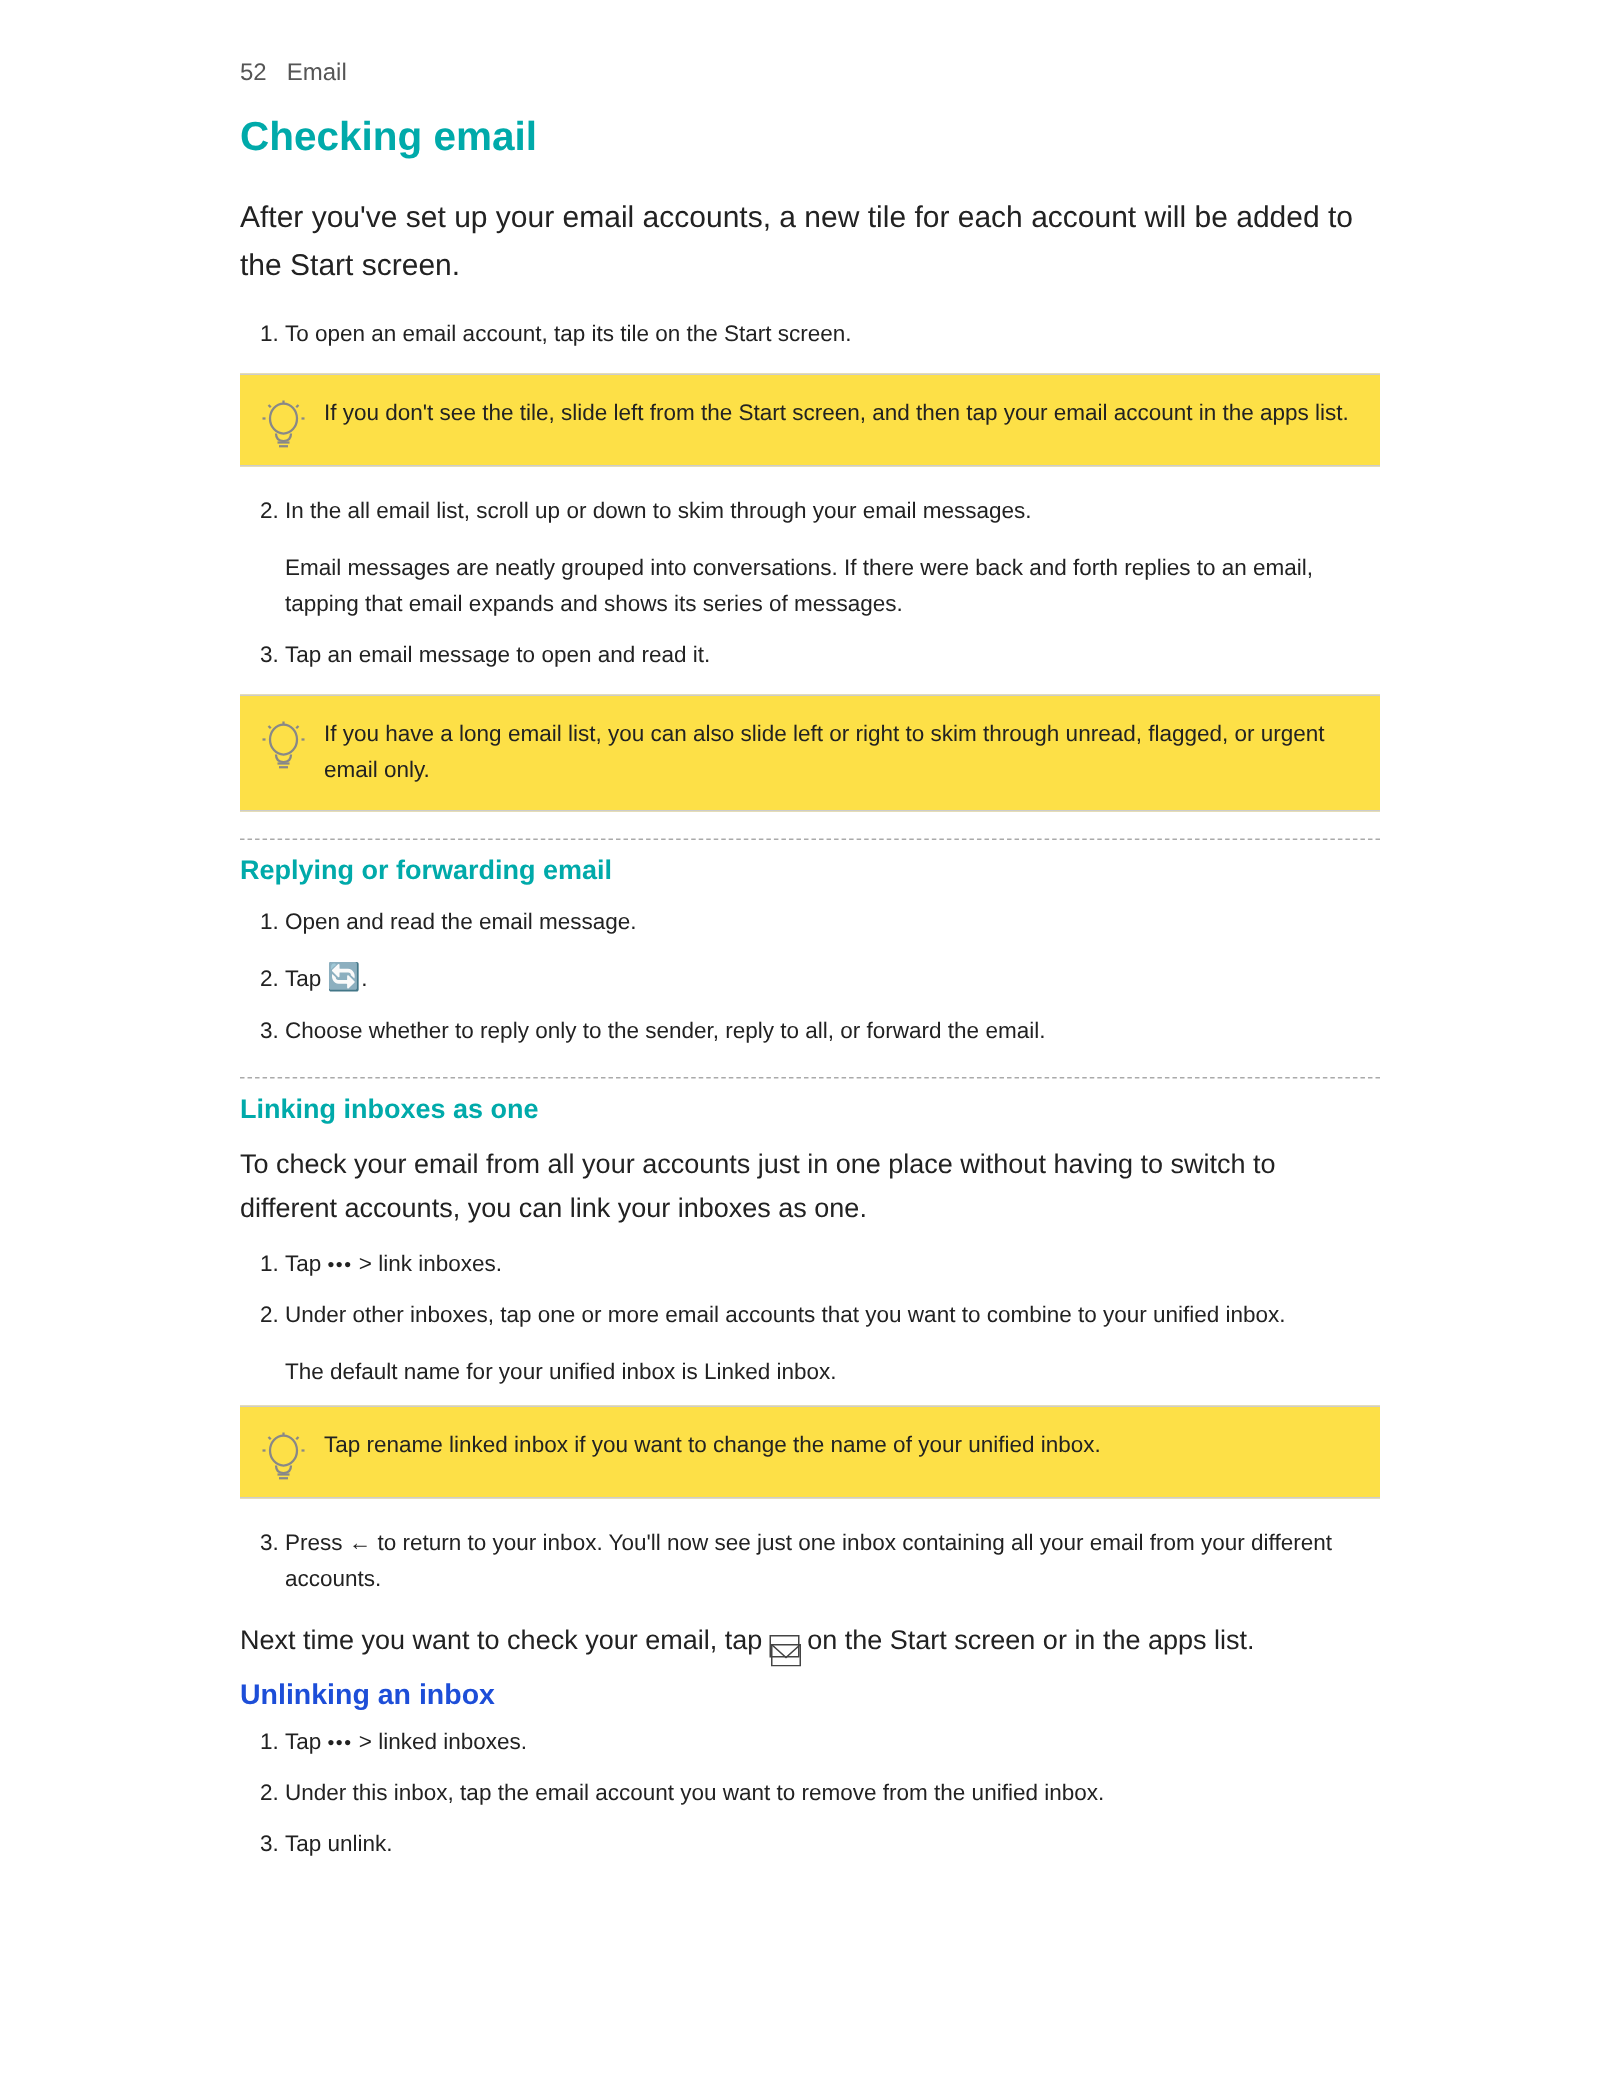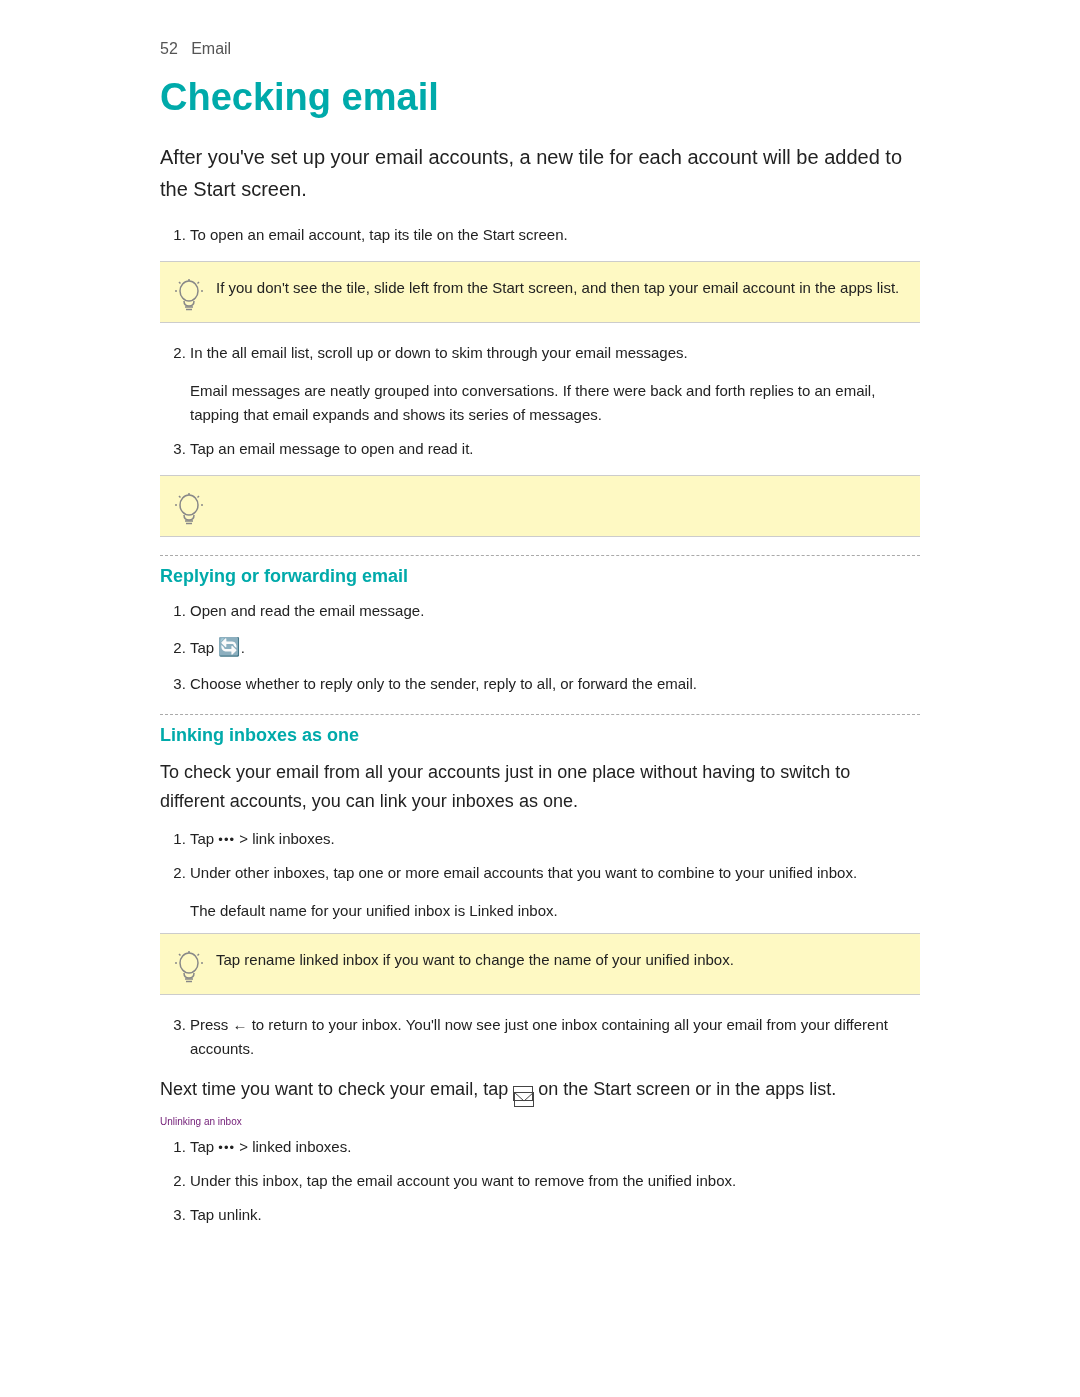--- a/index.html
+++ b/index.html
@@ -11,40 +11,40 @@
       width: 1080px;
       min-height: 1397px;
       padding: 40px 160px 60px 160px;
     }
     .page-num {
       font-size: 16px;
       color: #555;
       margin-bottom: 18px;
     }
     h1 {
-      font-size: 38px;
+      font-size: 27px;
       font-weight: bold;
       color: #00aaaa;
       margin-bottom: 22px;
     }
     .intro-text {
       font-size: 20px;
       line-height: 1.6;
       margin-bottom: 18px;
     }
     .numbered-list {
       margin-left: 30px;
       margin-bottom: 14px;
     }
     .numbered-list li {
       margin-bottom: 10px;
       line-height: 1.6;
     }
     .tip-box {
-      background: #fef9c3;
+      background: #fde047;
       border-top: 1px solid #cccccc;
       border-bottom: 1px solid #cccccc;
       padding: 14px 18px 14px 14px;
       display: flex;
       align-items: flex-start;
       gap: 12px;
       margin-bottom: 18px;
       margin-top: 4px;
     }
     .tip-icon {
@@ -68,23 +68,23 @@
       color: #00aaaa;
       margin-bottom: 12px;
       margin-top: 4px;
     }
     .body-text {
       font-size: 18px;
       line-height: 1.6;
       margin-bottom: 12px;
     }
     .sub-heading {
-      font-size: 10px;
-      font-weight: normal;
-      color: #701a75;
+      font-size: 19px;
+      font-weight: bold;
+      color: #1d4ed8;
       margin-bottom: 8px;
     }
     b, strong { font-weight: normal; }
     .ellipsis-icon {
       display: inline-block;
       font-size: 13px;
       letter-spacing: 1px;
     }
     .reply-icon {
       display: inline-block;
@@ -156,20 +156,21 @@
       <path d="M10 23 Q10 28 15 28 Q20 28 20 23" fill="none" stroke="#888" stroke-width="1.5"></path>
       <line x1="11" y1="29" x2="19" y2="29" stroke="#888" stroke-width="1.5"></line>
       <line x1="12" y1="31.5" x2="18" y2="31.5" stroke="#888" stroke-width="1.5"></line>
       <line x1="15" y1="1" x2="15" y2="3" stroke="#888" stroke-width="1.5"></line>
       <line x1="5" y1="4" x2="6.5" y2="5.5" stroke="#888" stroke-width="1.5"></line>
       <line x1="25" y1="4" x2="23.5" y2="5.5" stroke="#888" stroke-width="1.5"></line>
       <line x1="1" y1="13" x2="3" y2="13" stroke="#888" stroke-width="1.5"></line>
       <line x1="29" y1="13" x2="27" y2="13" stroke="#888" stroke-width="1.5"></line>
     </svg>
   </div>
+  <p class="tip-text">If you have a long email list, you can also slide left or right to skim through unread, flagged, or urgent email only.</p>
 </div>
 
 <hr class="section-divider">
 <h2 class="section-heading">Replying or forwarding email</h2>
 
 <ol class="numbered-list" start="1">
   <li>
     Open and read the email message.
   </li>
   <li>

